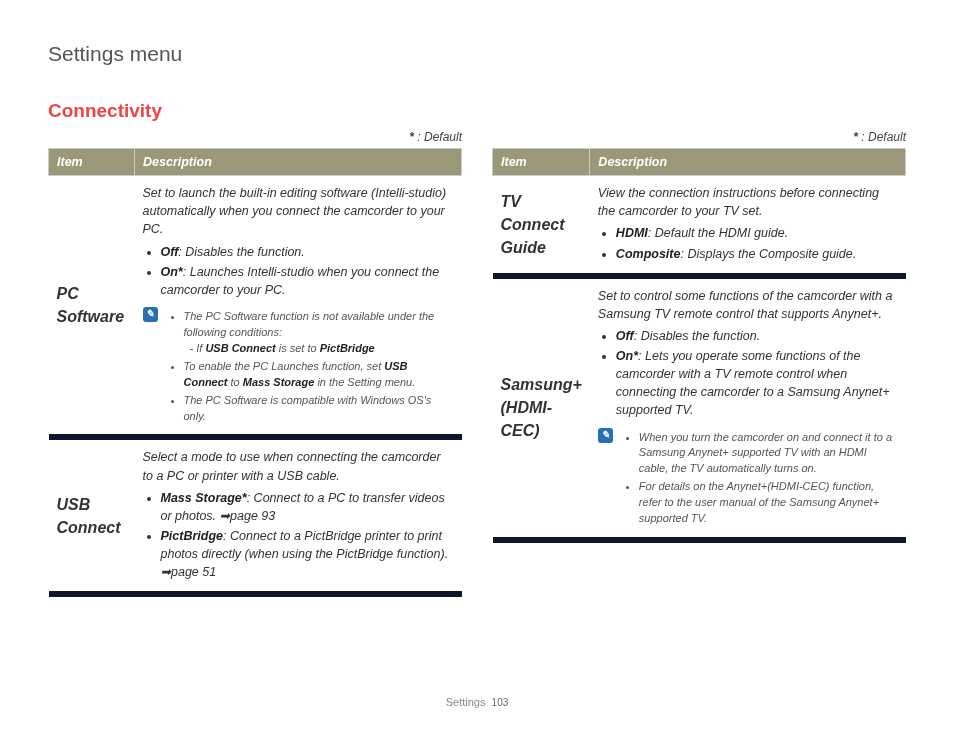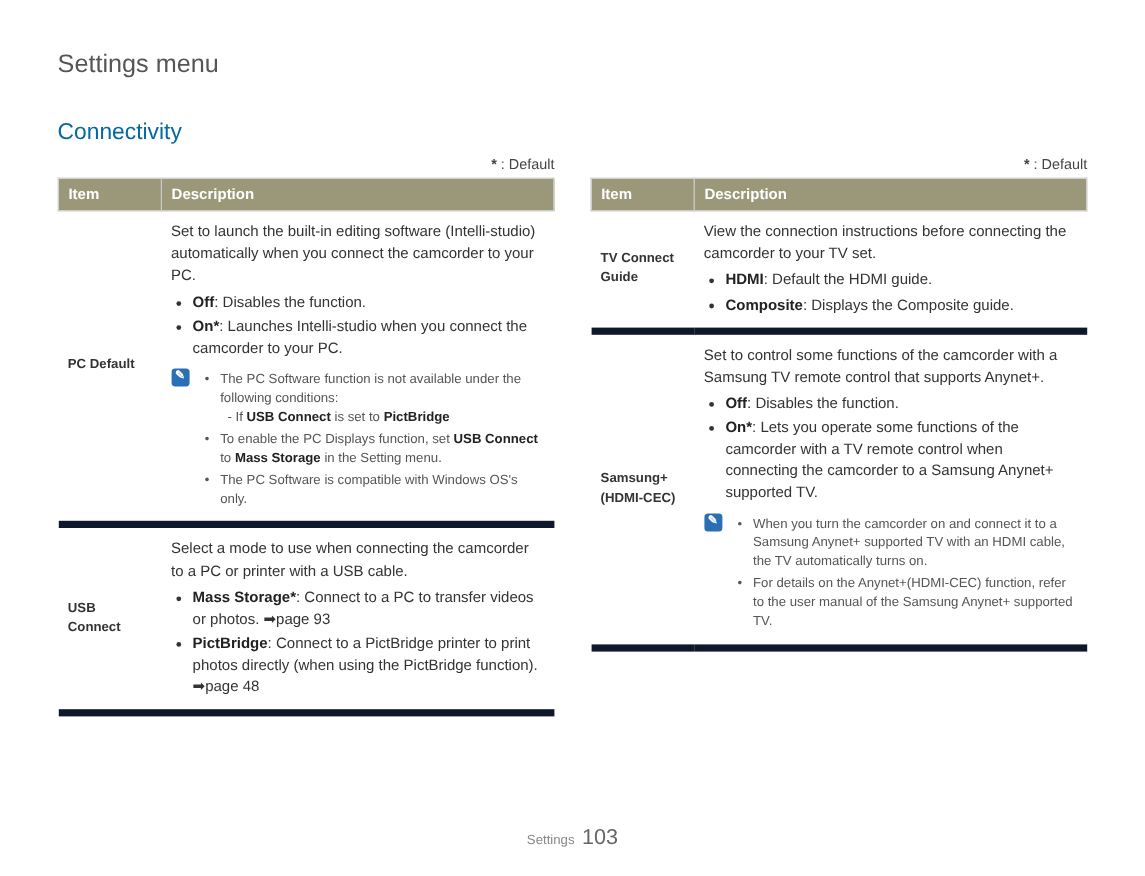--- a/index.html
+++ b/index.html
@@ -13,27 +13,28 @@
     position: relative;
   }
   .page-title {
     font-size: 21px;
     font-weight: 400;
     color: #555;
     margin-bottom: 34px;
   }
   .section-title {
     font-size: 19px;
-    font-weight: 400;
-    color: #0369a1;
+    font-weight: 700;
+    color: #ef4444;
     margin-bottom: 8px;
   }
   .columns {
     display: flex;
     gap: 30px;
+    font-style: italic;
   }
   .col { flex: 1; }
   .default-note {
     text-align: right;
     font-size: 12px;
     color: #444;
     margin-bottom: 4px;
   }
   .default-note .star { font-weight: bold; }
   table {
@@ -56,21 +57,21 @@
     border-bottom: 6px solid #0f172a;
     padding: 8px 8px;
     vertical-align: middle;
     color: #333;
   }
   tbody td.item-cell {
     width: 86px;
     font-weight: 700;
     color: #333;
     vertical-align: middle;
-    font-size: 11px;
+    font-size: 16px;
   }
   td.desc-cell ul { list-style: disc; padding-left: 18px; margin-top: 4px; }
   td.desc-cell ul li { margin-bottom: 2px; }
   .note-box {
     display: flex;
     align-items: flex-start;
     gap: 8px;
     margin-top: 6px;
     font-size: 11px;
     color: #555;
@@ -94,21 +95,21 @@
   .sub-dash { padding-left: 6px; }
   .footer {
     position: absolute;
     bottom: 22px;
     left: 0;
     width: 100%;
     text-align: center;
     font-size: 11px;
     color: #888;
   }
-  .footer .page-num { font-size: 18px; color: #666; }
+  .footer .page-num { font-size: 10px; color: #666; }
   .arrow { font-family: sans-serif; }
   b { font-weight: 700; color: #222; }
 </style>
 </head>
 <body>
 
 <h1 class="page-title">Settings menu</h1>
 <h2 class="section-title">Connectivity</h2>
 
 <div class="columns">
@@ -117,47 +118,47 @@
     <div class="default-note"><span class="star">*</span><span> : Default</span></div>
     <table>
       <thead>
         <tr>
           <th>Item</th>
           <th>Description</th>
         </tr>
       </thead>
       <tbody>
         <tr>
-          <td class="item-cell">PC Default</td>
+          <td class="item-cell">PC Software</td>
           <td class="desc-cell">
             <div>Set to launch the built-in editing software (Intelli-studio) automatically when you connect the camcorder to your PC.</div>
             <ul>
               <li><b>Off</b><span>: Disables the function.</span></li>
               <li><b>On*</b><span>: Launches Intelli-studio when you connect the camcorder to your PC.</span></li>
             </ul>
             <div class="note-box">
               <span class="note-icon">✎</span>
               <ul>
                 <li>
                   <span>The PC Software function is not available under the following conditions:</span>
                   <div class="sub-dash"><span>- If </span><b>USB Connect</b><span> is set to </span><b>PictBridge</b></div>
                 </li>
-                <li><span>To enable the PC Displays function, set </span><b>USB Connect</b><span> to </span><b>Mass Storage</b><span> in the Setting menu.</span></li>
+                <li><span>To enable the PC Launches function, set </span><b>USB Connect</b><span> to </span><b>Mass Storage</b><span> in the Setting menu.</span></li>
                 <li>The PC Software is compatible with Windows OS's only.</li>
               </ul>
             </div>
           </td>
         </tr>
         <tr>
           <td class="item-cell">USB Connect</td>
           <td class="desc-cell">
             <div>Select a mode to use when connecting the camcorder to a PC or printer with a USB cable.</div>
             <ul>
               <li><b>Mass Storage*</b><span>: Connect to a PC to transfer videos or photos. </span><span class="arrow">➡page 93</span></li>
-              <li><b>PictBridge</b><span>: Connect to a PictBridge printer to print photos directly (when using the PictBridge function). </span><span class="arrow">➡page 48</span></li>
+              <li><b>PictBridge</b><span>: Connect to a PictBridge printer to print photos directly (when using the PictBridge function). </span><span class="arrow">➡page 51</span></li>
             </ul>
           </td>
         </tr>
       </tbody>
     </table>
   </div>
 
   <div class="col">
     <div class="default-note"><span class="star">*</span><span> : Default</span></div>
     <table>

